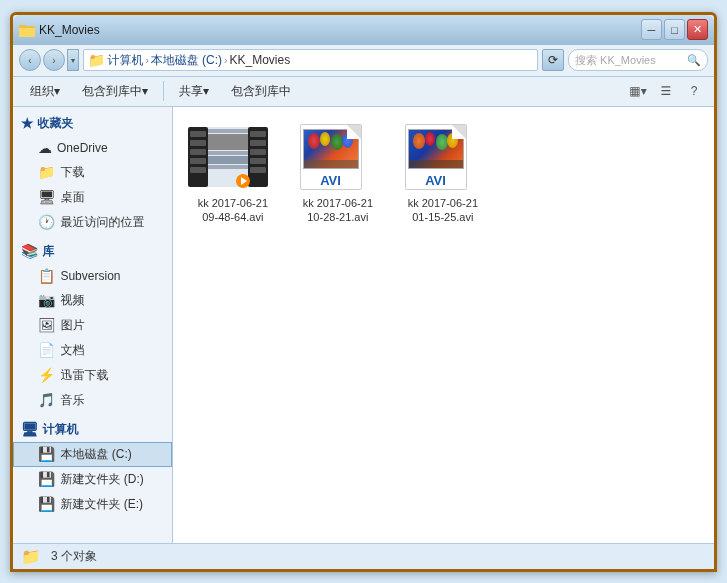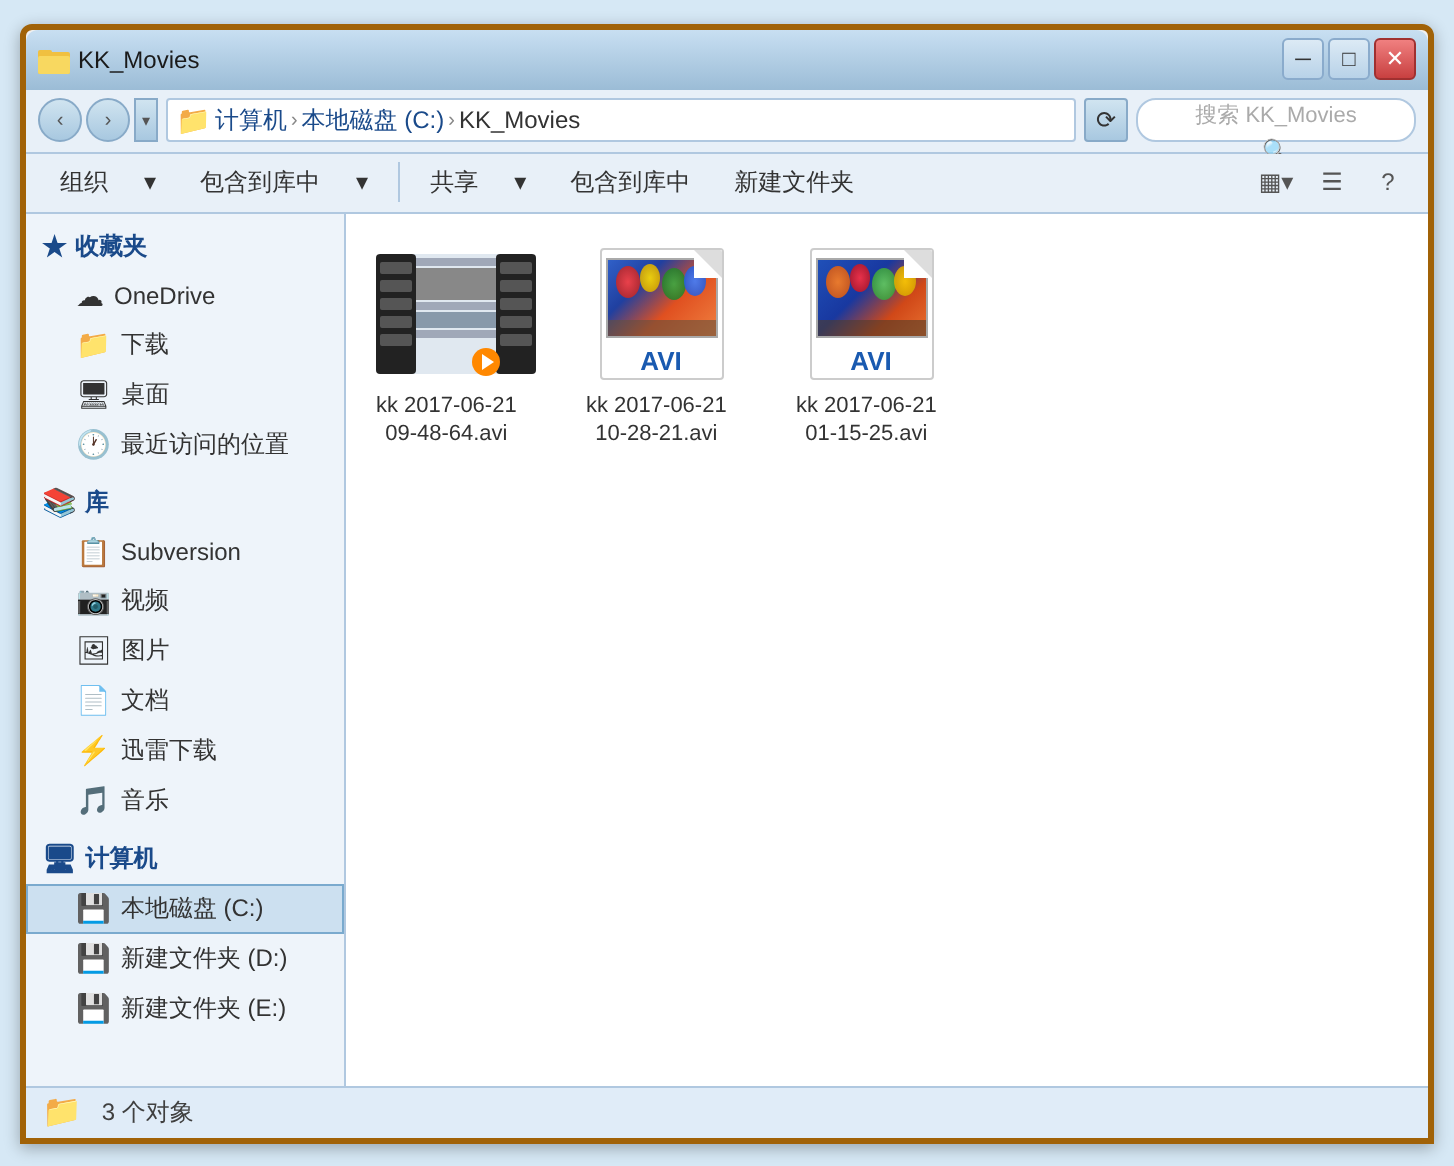--- a/index.html
+++ b/index.html
@@ -152,21 +152,20 @@
     .search-bar {
       height: 22px;
       background: white;
       border: 1px solid #b0c8e0;
       border-radius: 10px;
       display: flex;
       align-items: center;
       padding: 0 6px;
       gap: 4px;
       width: 140px;
-      flex-direction: column;
     }
     .search-text {
       font-size: 11px;
       color: #aaa;
       flex: 1;
     }
     .search-icon-btn {
       color: #666;
       cursor: pointer;
       font-size: 11px;
@@ -186,21 +185,21 @@
       height: 24px;
       padding: 0 8px;
       background: transparent;
       border: 1px solid transparent;
       border-radius: 3px;
       cursor: pointer;
       font-size: 12px;
       color: #333;
       display: flex;
       align-items: center;
-      gap: 18px;
+      gap: 0;
     }
     .toolbar-sep {
       width: 1px;
       height: 20px;
       background: #b0c8e0;
       margin: 0 2px;
     }
     .toolbar-right {
       margin-left: auto;
       display: flex;
@@ -286,21 +285,21 @@
       overflow: auto;
       padding: 10px;
       display: flex;
       flex-wrap: wrap;
       align-content: flex-start;
       gap: 15px;
     }
     .file-item {
       display: flex;
       flex-direction: column;
-      align-items: flex-start;
+      align-items: flex-end;
       width: 90px;
       cursor: pointer;
       padding: 4px;
       border: 1px solid transparent;
       border-radius: 3px;
     }
     .file-thumbnail {
       width: 80px;
       height: 70px;
       position: relative;
@@ -473,23 +472,20 @@
       <span>▾</span>
     </button>
     <div class="toolbar-sep"></div>
     <button class="toolbar-btn">
       <span>共享</span>
       <span>▾</span>
     </button>
     <button class="toolbar-btn">
       <span>包含到库中</span>
     </button>
-    <button class="toolbar-btn">
-      <span>新建文件夹</span>
-    </button>
     <div class="toolbar-right">
       <div class="view-btn">▦▾</div>
       <div class="view-btn">☰</div>
       <div class="view-btn">?</div>
     </div>
   </div>
 
   <div class="main-area">
 
     <div class="sidebar">

